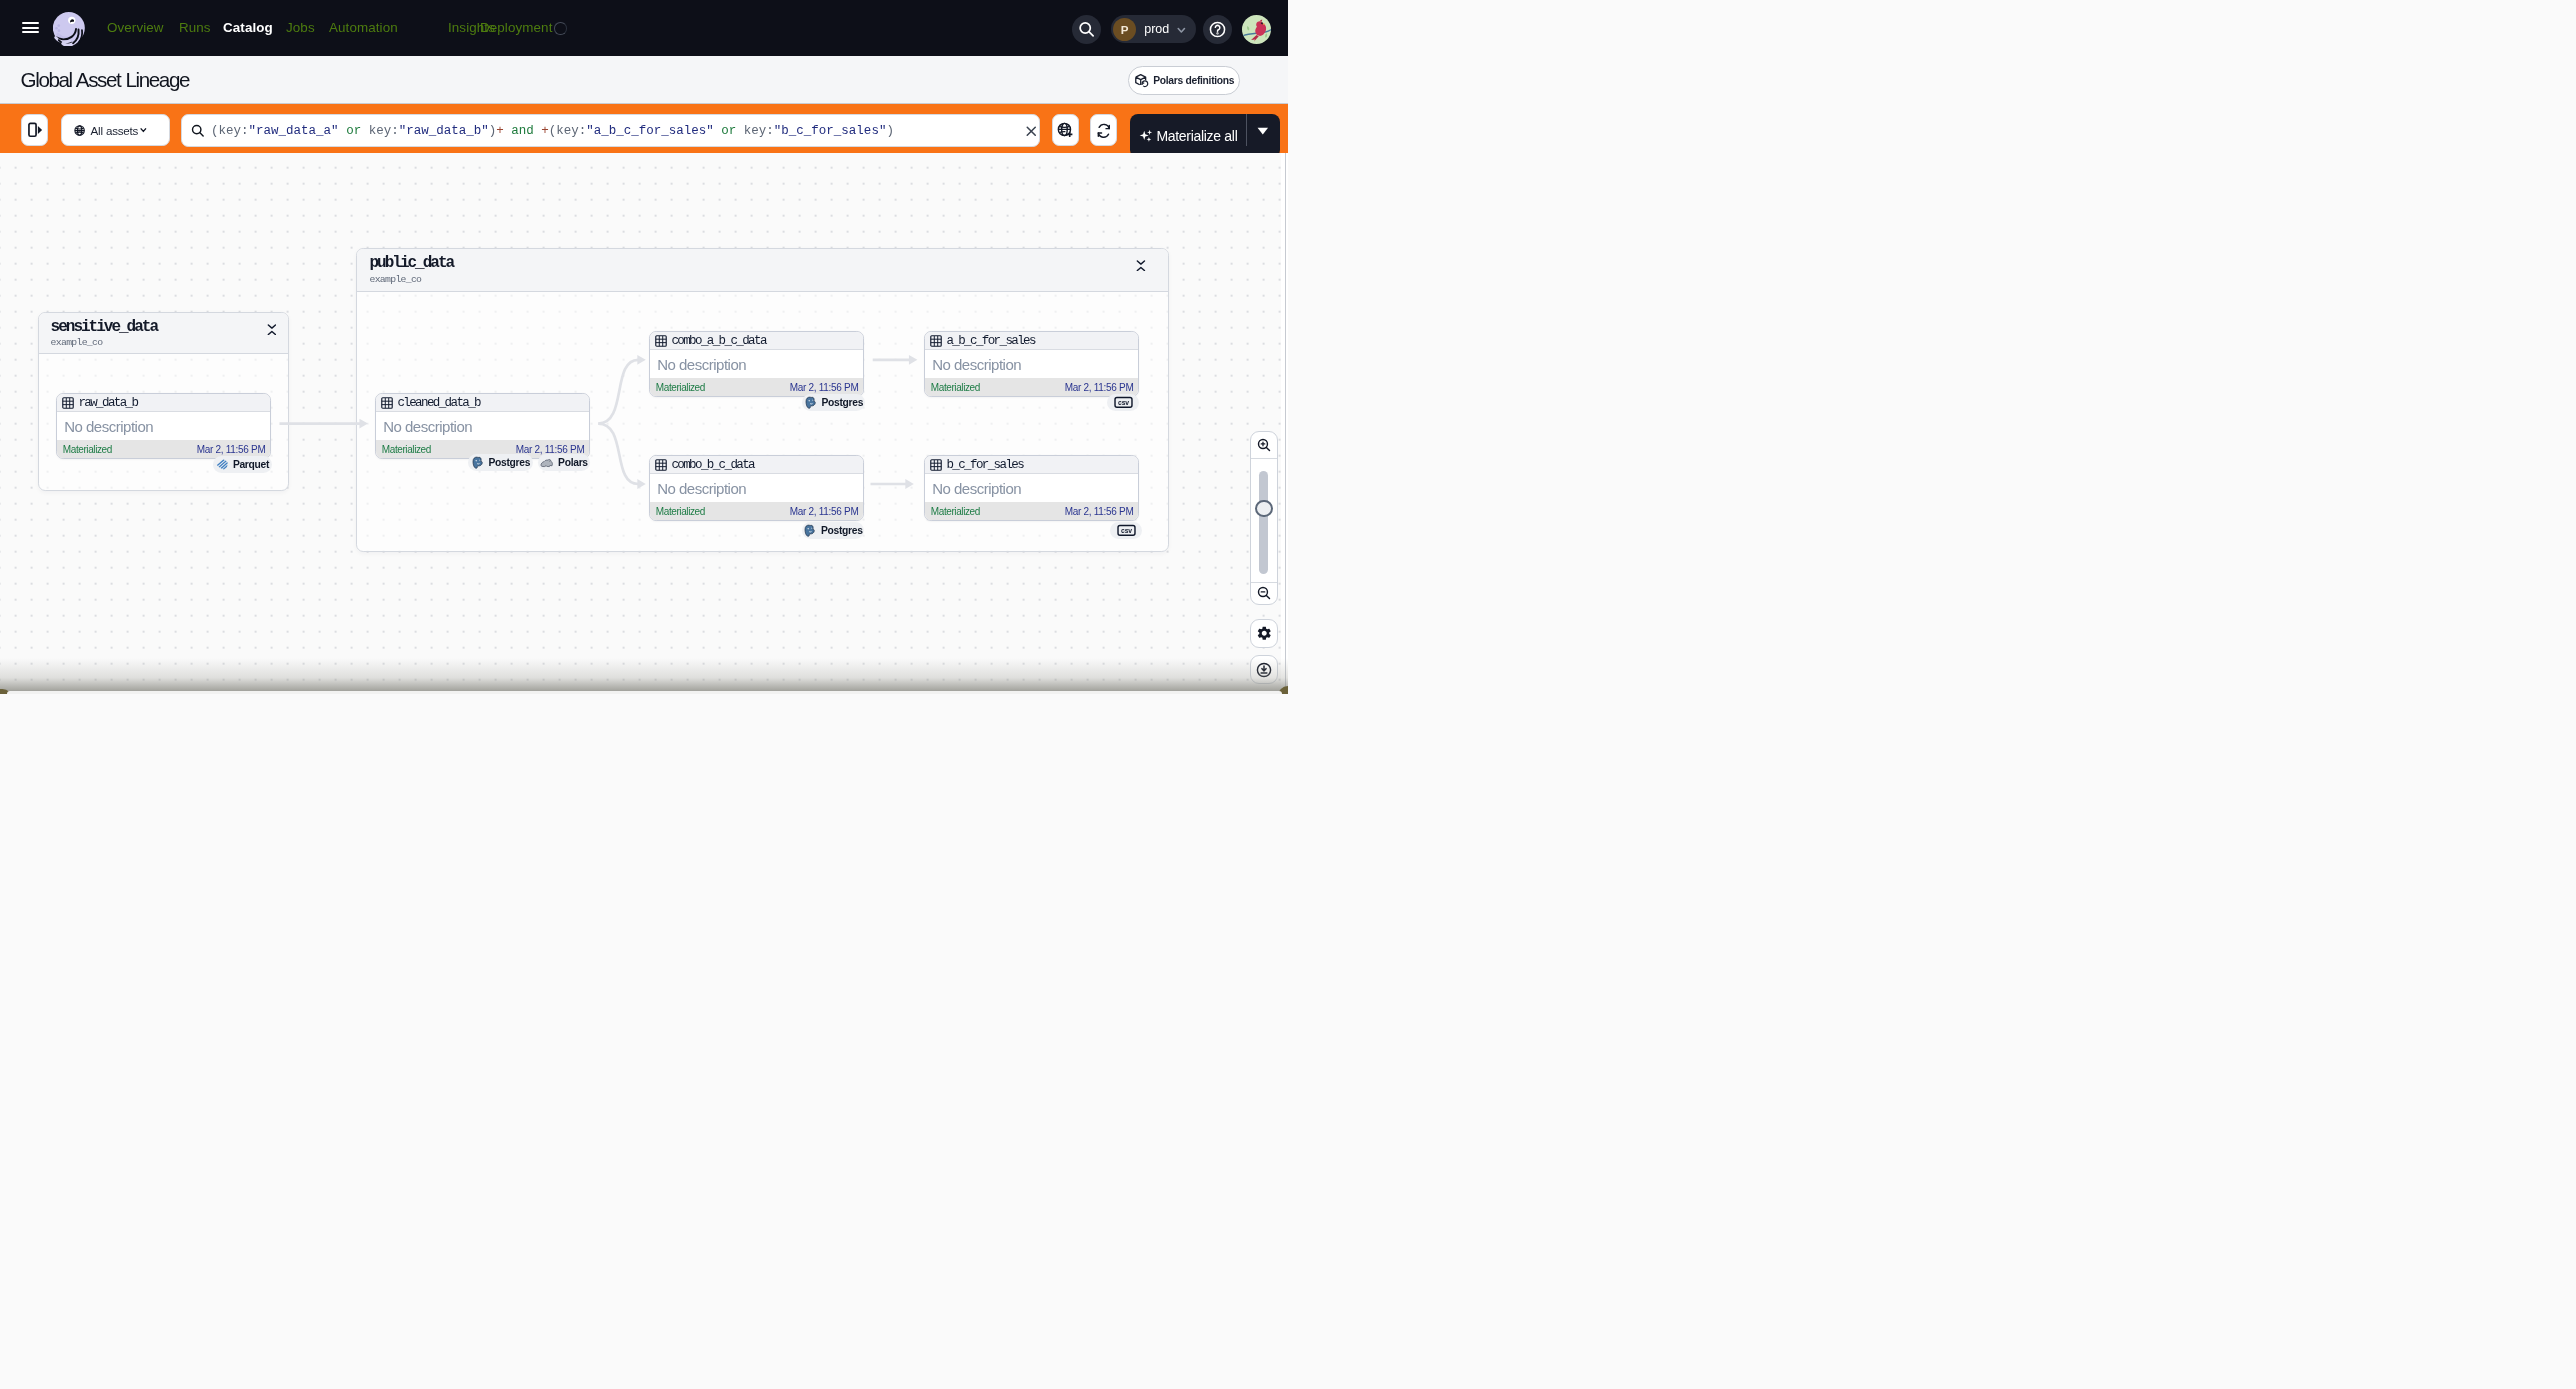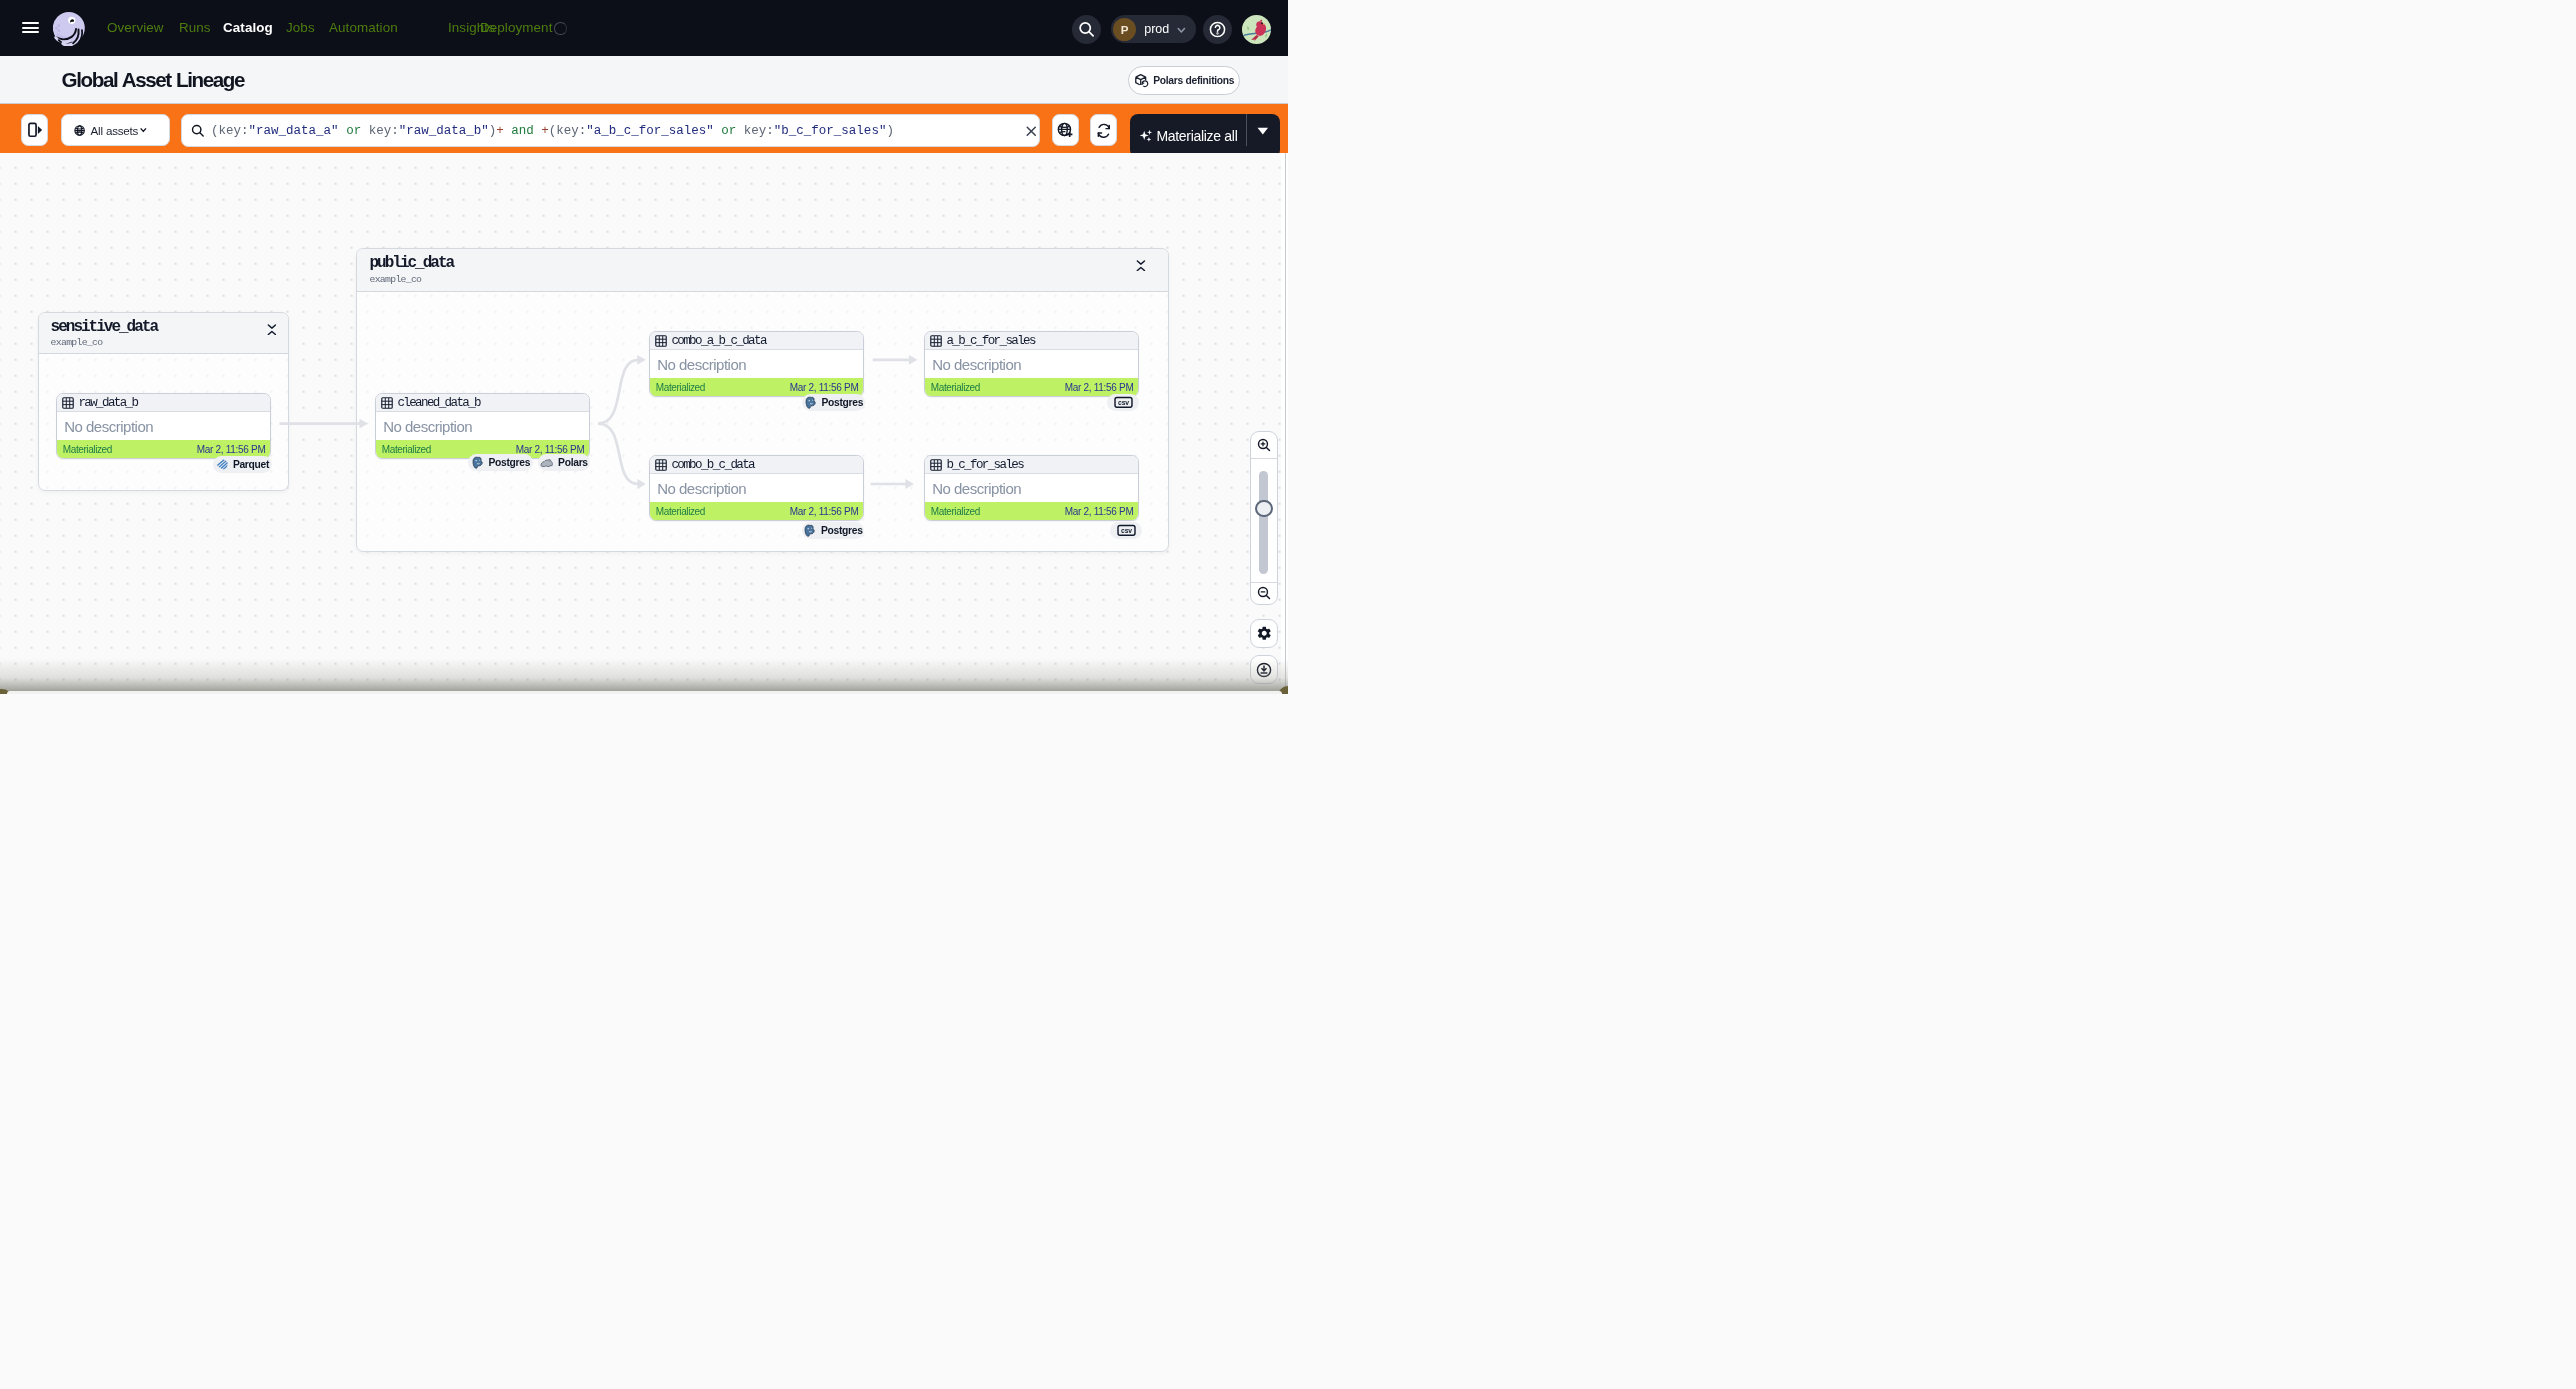--- a/index.html
+++ b/index.html
@@ -14,21 +14,21 @@
 .navitem { position:absolute; top:20px; font-size:13.4px; color:#4d7c0f; font-weight:500; letter-spacing:0.1px;}
 .navitem.active { color:#ffffff; font-weight:700; }
 .spinner { position:absolute; left:554px; top:22px; width:12.5px; height:12.5px; border-radius:50%; border:1.8px solid #434956; border-right-color:#2a303c; }
 .navcircle { position:absolute; top:14.7px; width:29px; height:29px; border-radius:50%; background:#262a36; }
 .prodpill { position:absolute; left:1111px; top:15px; height:28px; border-radius:14.3px; background:#262a36; display:flex; align-items:center; }
 .prodcircle { width:23px; height:23px; border-radius:50%; background:#6b4d22; margin-left:2.2px; color:#f4e9d7; font-size:11.6px; font-weight:700; display:flex; align-items:center; justify-content:center;}
 .prodtext { color:#fff; font-size:12.5px; font-weight:500; margin-left:8px; }
 
 
 .pagehead { position:absolute; left:0; top:56px; width:1288px; height:48px; background:#f5f6f8; border-bottom:0.9px solid #c8ccd3; }
-.pagetitle { position:absolute; left:20.6px; top:14px; font-size:20.6px; line-height:1; font-weight:700; color:#11151f; letter-spacing:-1.4px; word-spacing:0.9px;margin-left:41px; }
+.pagetitle { position:absolute; left:20.6px; top:14px; font-size:20.6px; line-height:1; font-weight:400; color:#11151f; letter-spacing:-1.4px; word-spacing:0.9px; }
 .reloadbtn { position:absolute; left:1128px; top:10.3px; width:112px; height:29px; background:#fff; border:0.9px solid #c9cdd4; border-radius:14.3px; display:flex; align-items:center; justify-content:center; font-size:10.3px; font-weight:600; color:#1b2130; white-space:nowrap; letter-spacing:-0.3px; }
 
 
 .filterrow { position:absolute; left:0; top:104px; width:1288px; height:50px; background:#f97316; border-bottom:0.9px solid #c8ccd3; }
 .fbtn { position:absolute; top:10.3px; height:32px; background:#fff; border:0.9px solid #d5d9e0; border-radius:7.2px; }
 .allassets { display:flex; align-items:center; gap:5.8px; font-size:11.6px; font-weight:400; color:#1b2130; padding:0 11.6px; white-space:nowrap; }
 .searchbox { position:absolute; left:181px; top:10.3px; width:859px; height:33px; background:#fff; border:0.9px solid #d5d9e0; border-radius:7.2px; display:flex; align-items:center; }
 .query { font-family:"Liberation Mono", monospace; font-size:12.5px; letter-spacing:0px; white-space:pre; }
 .qg { color:#5c6574; } .qs { color:#202b7e; } .qk { color:#1d7a3c; } .qp { color:#9a4430; }
 .matbtn { position:absolute; left:1130px; top:10.3px; width:150px; height:44px; background:#161a27; border-radius:8px; color:#fff; display:flex; align-items:center; }
@@ -41,21 +41,21 @@
 
 .group { position:absolute; border:0.9px solid #d4d8df; border-radius:7.2px; background:rgba(255,255,255,0.55); box-shadow:0 1.8px 4.5px rgba(16,24,40,0.04); }
 .ghead { position:absolute; left:0; top:0; right:0; background:#f4f5f7; border-bottom:0.9px solid #d4d8df; border-radius:6.3px 6.3px 0 0; }
 .gtitle { font-family:"Liberation Mono", monospace; font-weight:700; color:#141a29; font-size:16px; letter-spacing:-2px; }
 .gsub { font-family:"Liberation Mono", monospace; color:#5f6878; font-size:9.8px; letter-spacing:-0.7px; }
 
 .node { position:absolute; width:215px; background:#fff; border:0.9px solid #c9ced9; border-radius:7.2px; box-shadow:0 0.9px 1.8px rgba(0,0,0,0.04); }
 .ntitle { height:18.3px; background:#f1f2f5; border-bottom:0.9px solid #d9dce2; border-radius:6.3px 6.3px 0 0; display:flex; align-items:center; padding-left:5.4px; gap:4px;
   font-family:"Liberation Mono", monospace; font-weight:400; font-size:12.5px; letter-spacing:-1.6px; color:#131c30; }
 .ndesc { height:28px; display:flex; align-items:center; padding-left:7.2px; font-size:15px; color:#8792a3; letter-spacing:-0.5px;}
-.nmat { height:18px; background:#bef264; border-radius:0 0 6.3px 6.3px; display:flex; align-items:center; justify-content:space-between; padding:0 4.5px 0 5.8px; font-size:10px;}
+.nmat { height:18px; background:#e5e5e5; border-radius:0 0 6.3px 6.3px; display:flex; align-items:center; justify-content:space-between; padding:0 4.5px 0 5.8px; font-size:10px;}
 .nmat .m { color:#1e7c46; letter-spacing:-0.4px; } .nmat .d { color:#2a3590; letter-spacing:-0.3px; }
 
 .pill { position:absolute; height:17.4px; background:#eef0f3; border-radius:9px; display:flex; align-items:center; justify-content:center; gap:4.5px; font-size:10.3px; font-weight:700; color:#101828; letter-spacing:-0.3px; }
 
 
 .rail { position:absolute; border:0.9px solid #ced3db; background:#fff; border-radius:9px; }
 </style>
 </head>
 <body>
 

